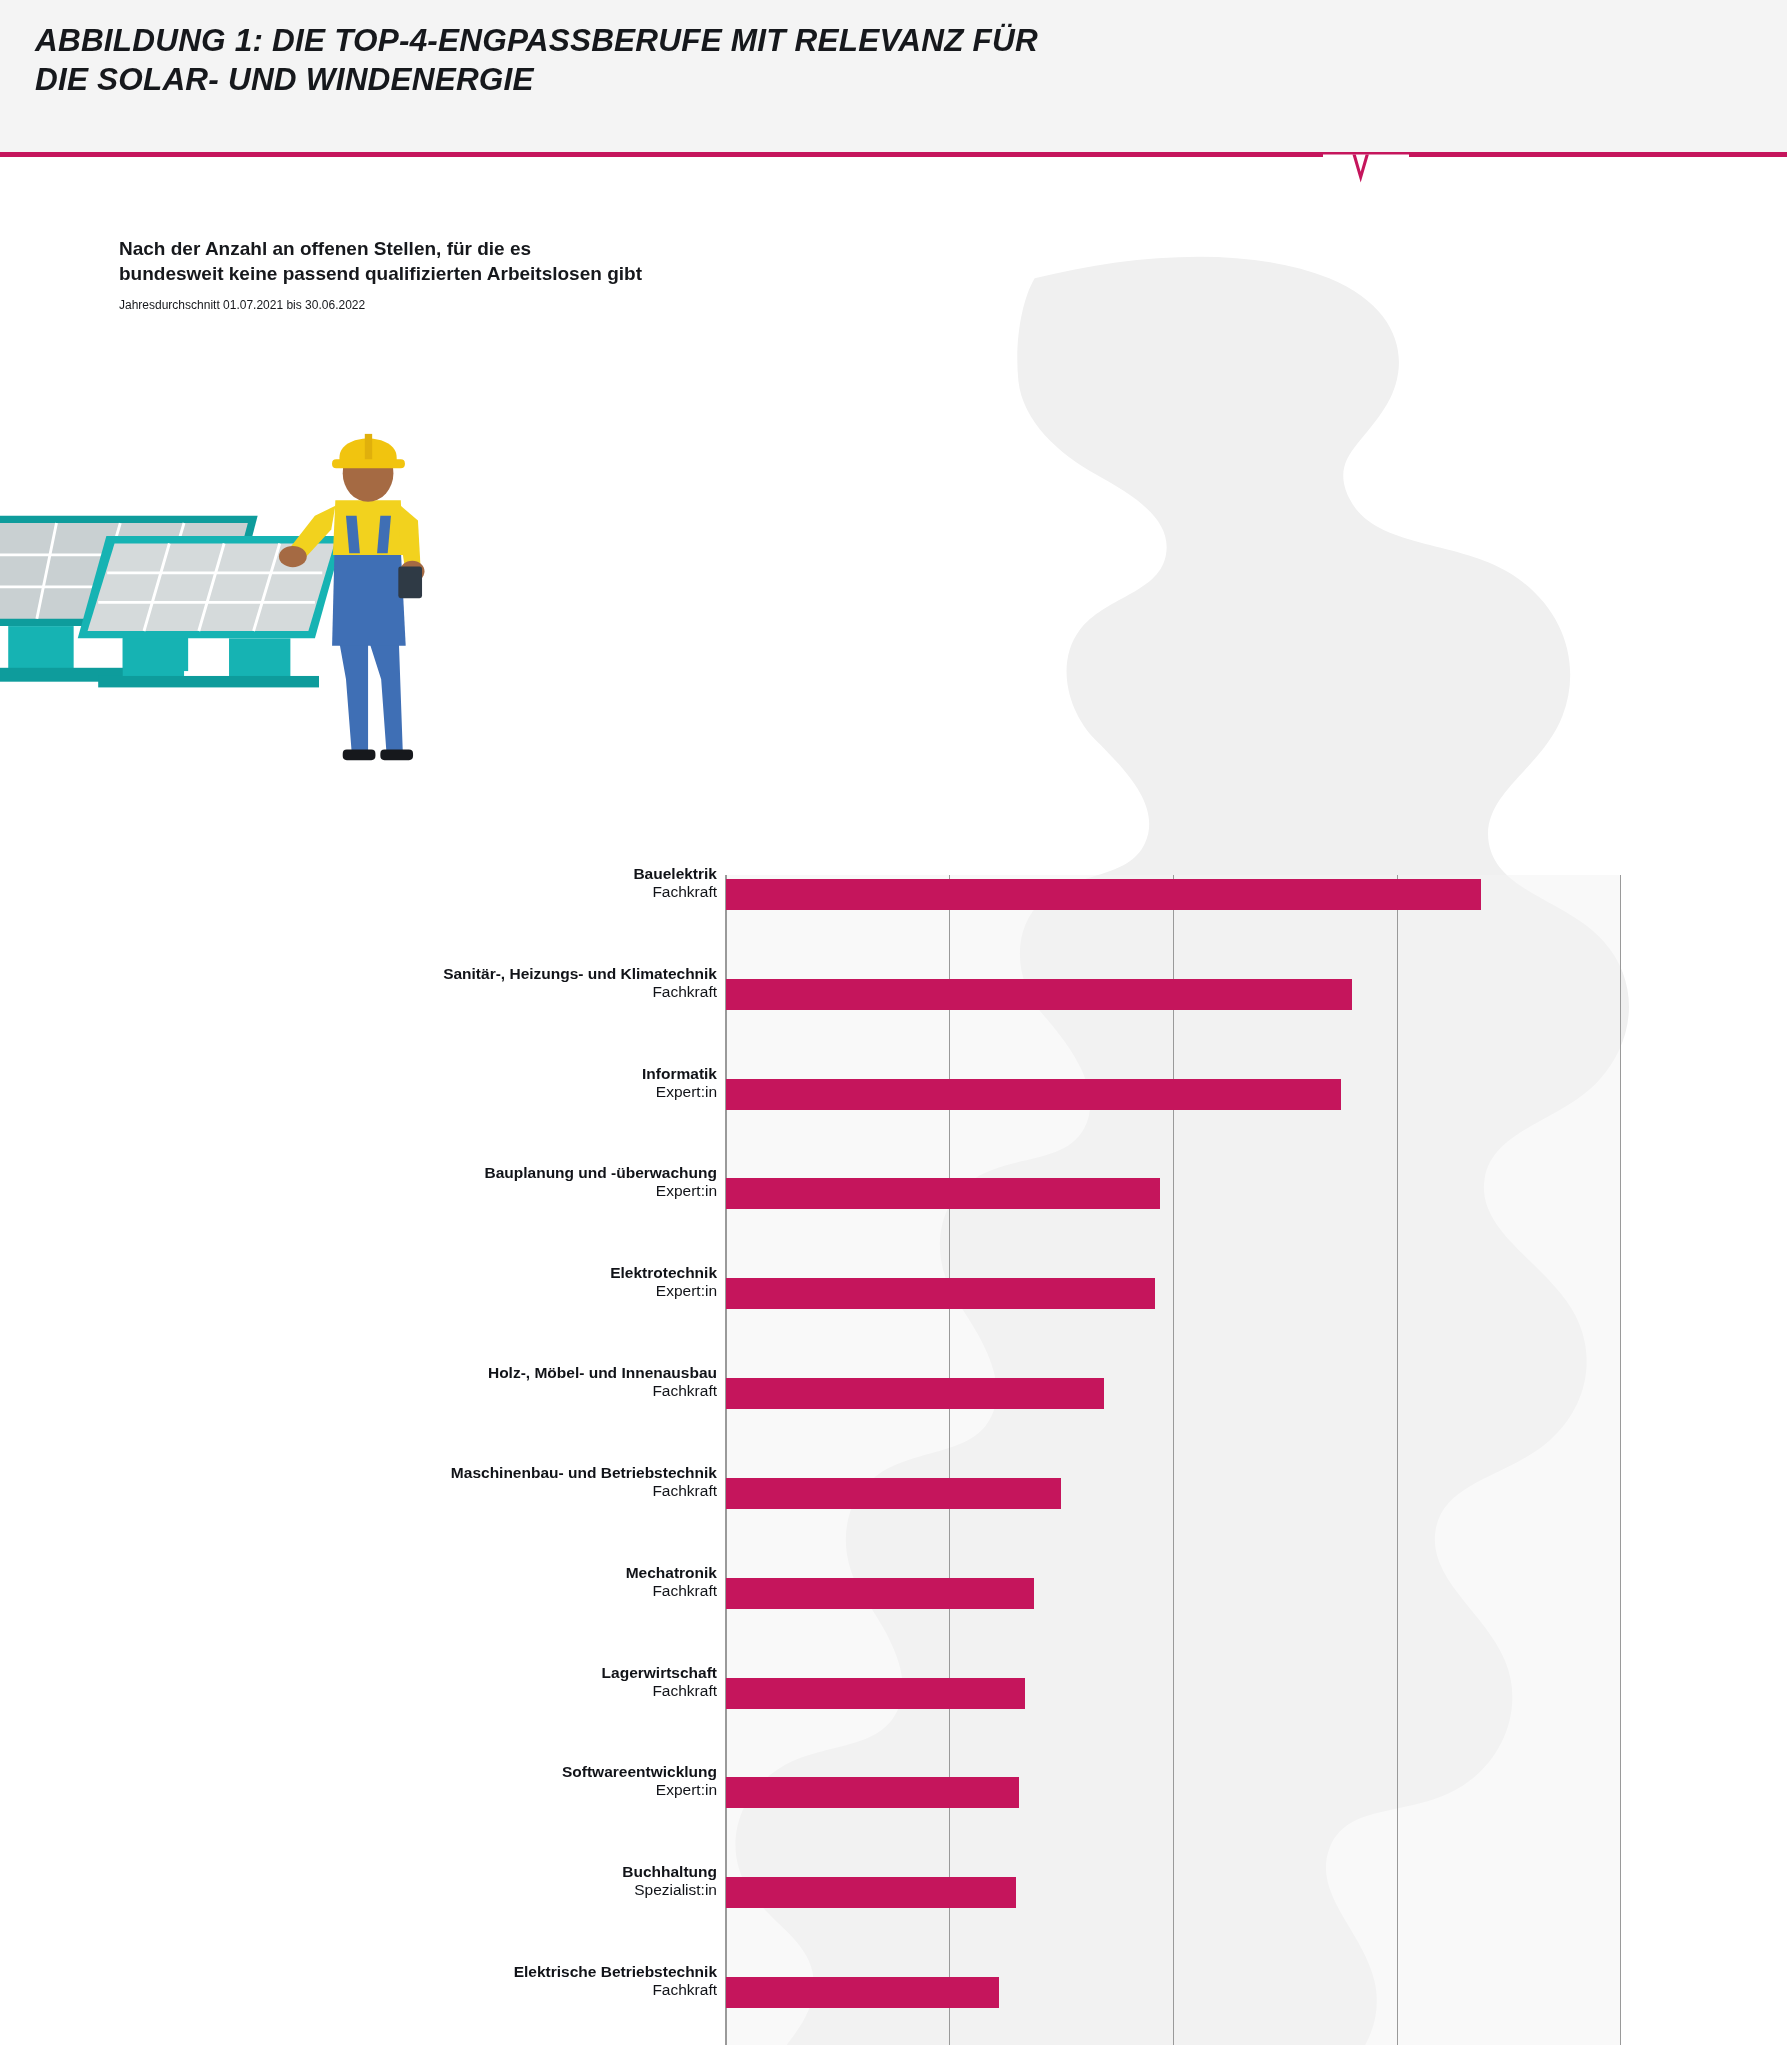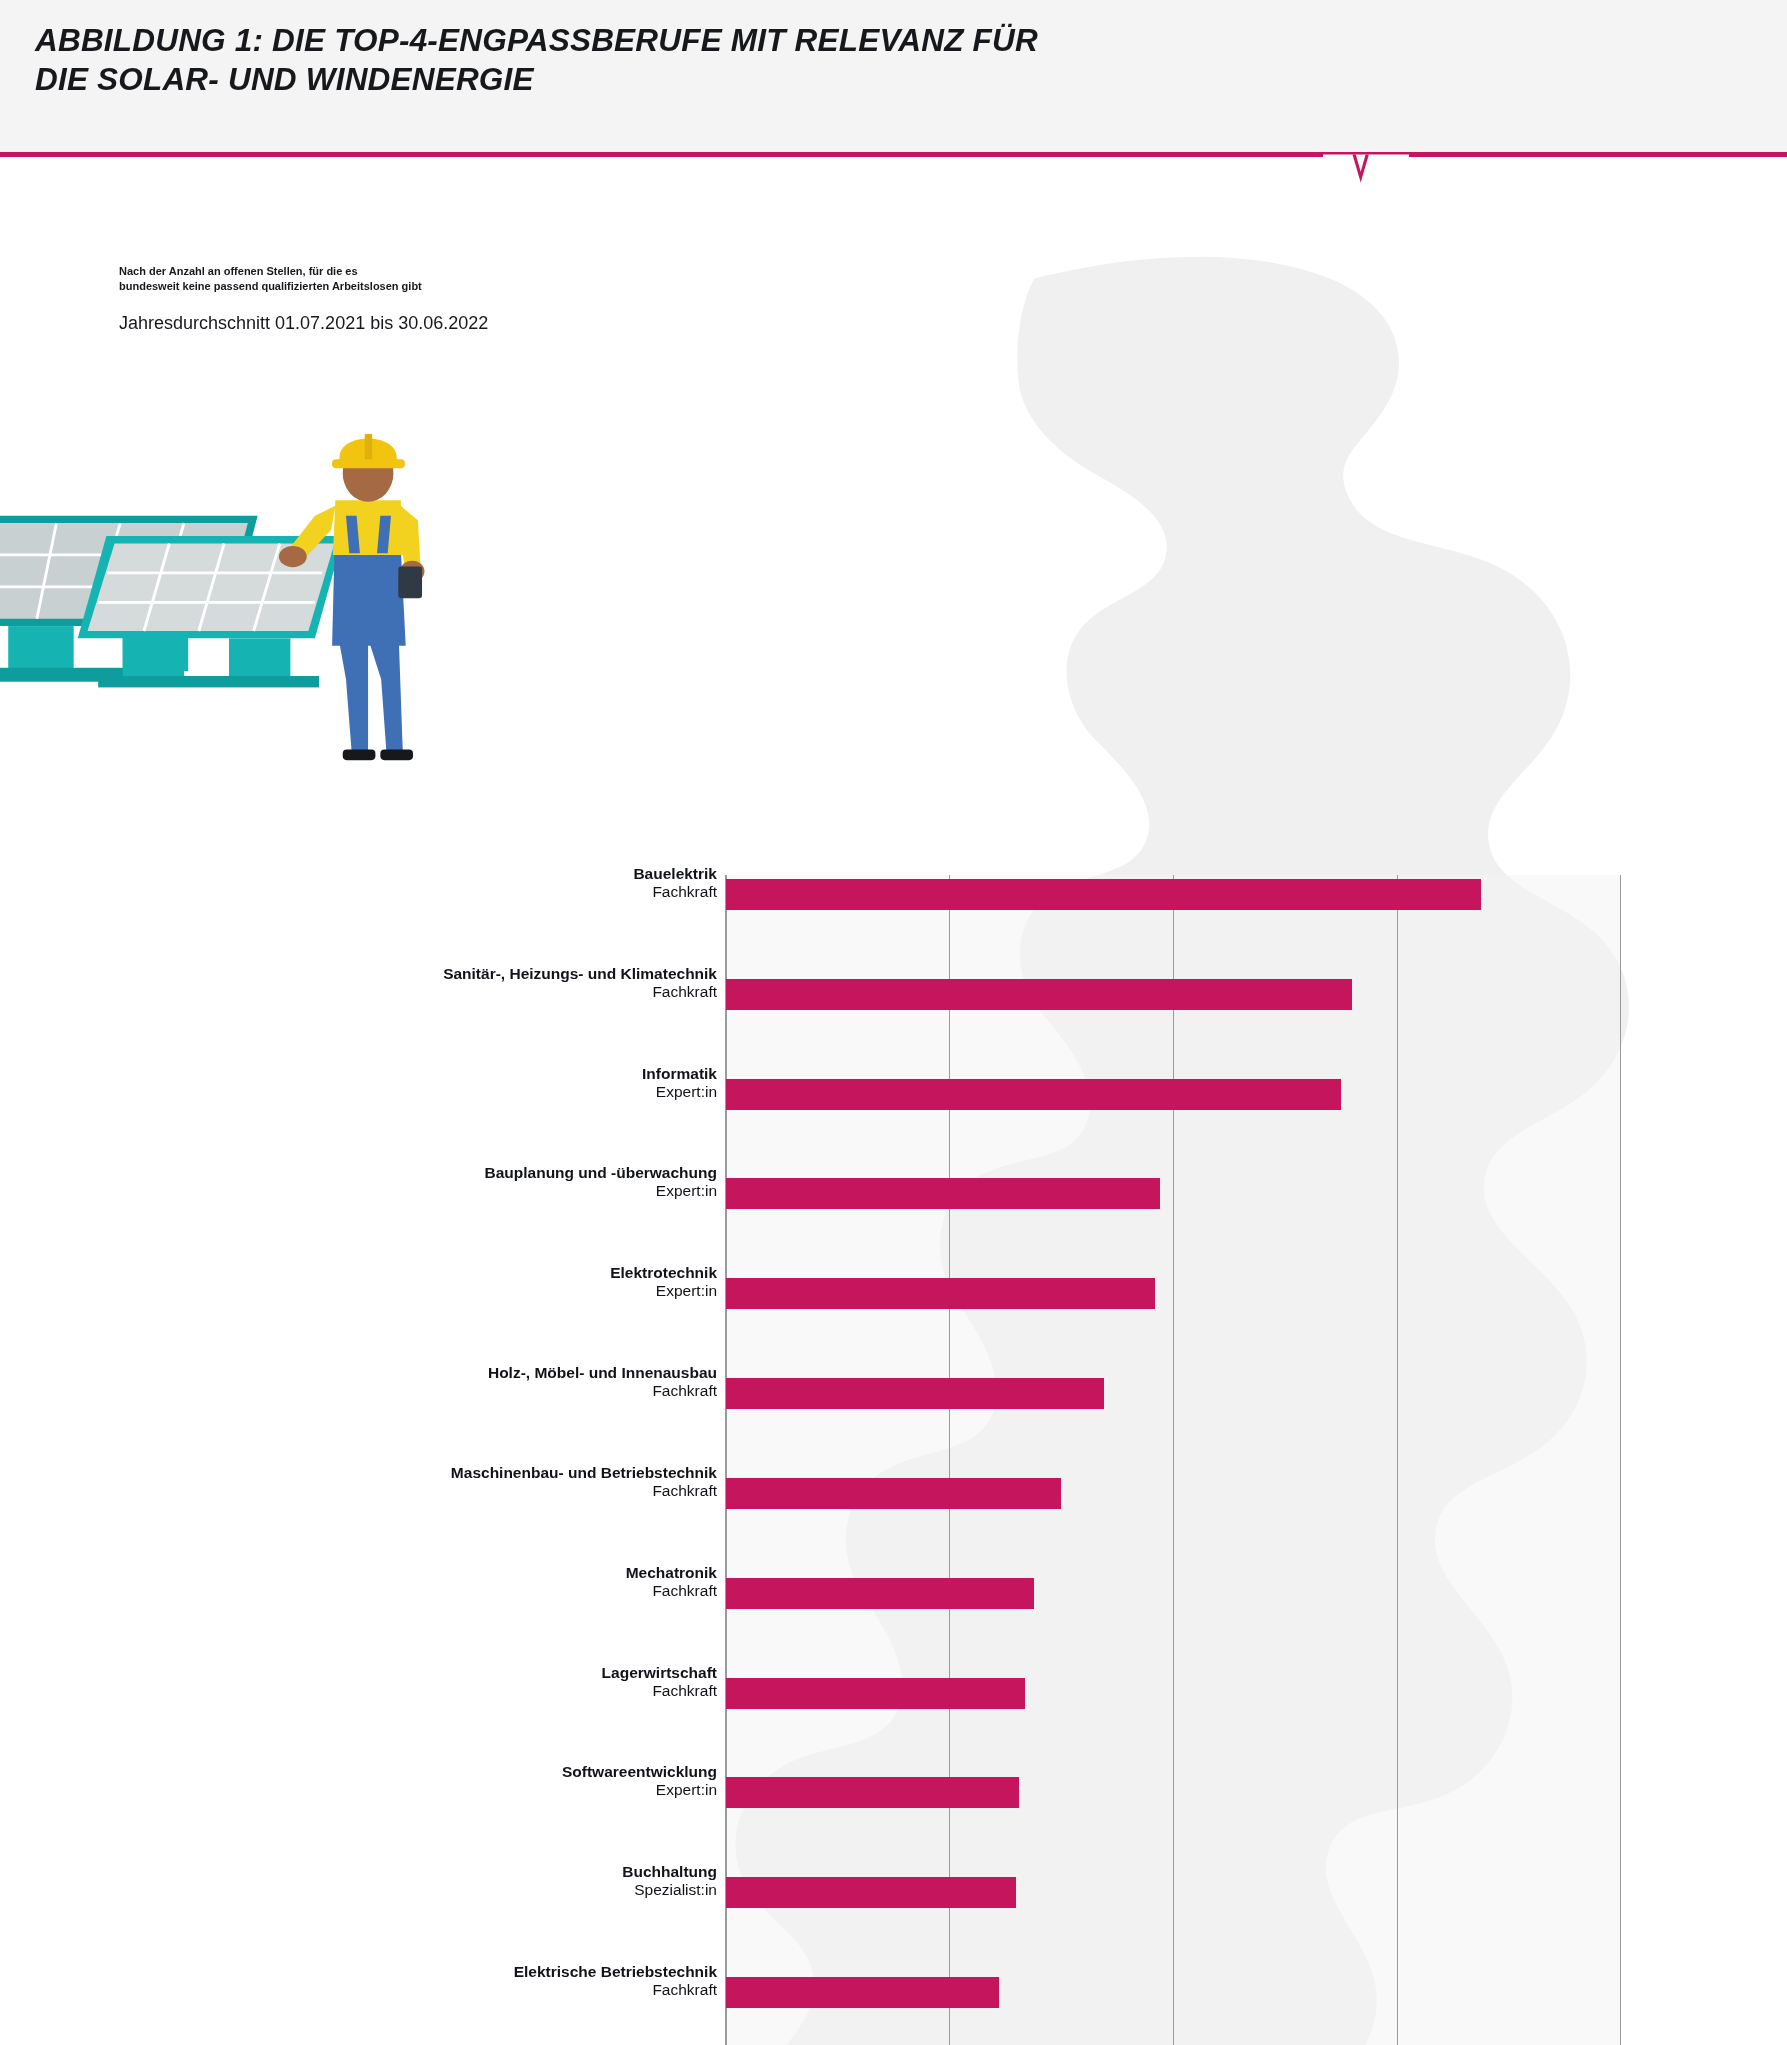--- a/index.html
+++ b/index.html
@@ -33,27 +33,26 @@
     position:absolute;left:1323px;top:152px;width:86px;height:33px;
     overflow:hidden;
   }
   #header-notch svg{display:block;}
 
   
   #subtitle-block{
     position:absolute;left:119px;top:236px;width:695px;
   }
   .sub-strong{
-    font-size:11px;line-height:1.33;font-weight:bold;color:#16181c;
+    font-size:19px;line-height:1.33;font-weight:bold;color:#16181c;
     white-space:pre-line;
-    margin-top:28px;
   }
   .sub-light{
-    font-size:18px;line-height:1.33;font-weight:normal;color:#16181c;
-    margin-top:19px;
+    font-size:12px;line-height:1.33;font-weight:normal;color:#16181c;
+    margin-top:11px;
   }
 
   
   #map-bg{
     position:absolute;left:552px;top:229px;width:1235px;height:2332px;
     opacity:1;pointer-events:none;
   }
   #map-bg svg{display:block;}
 
   

